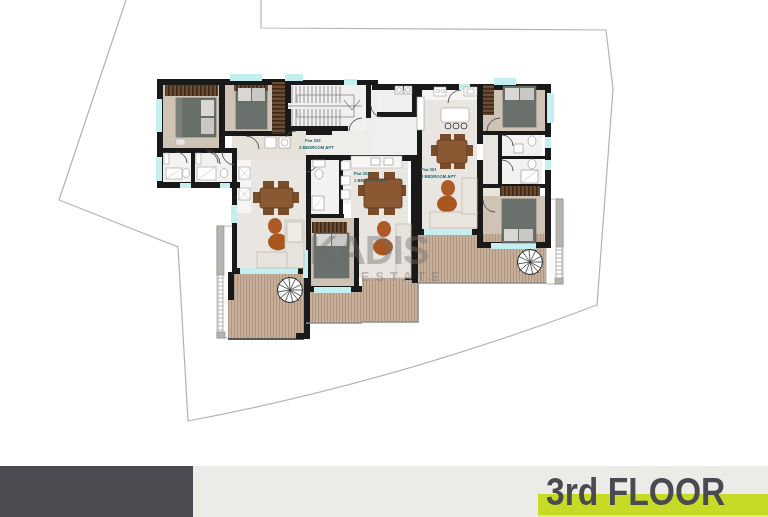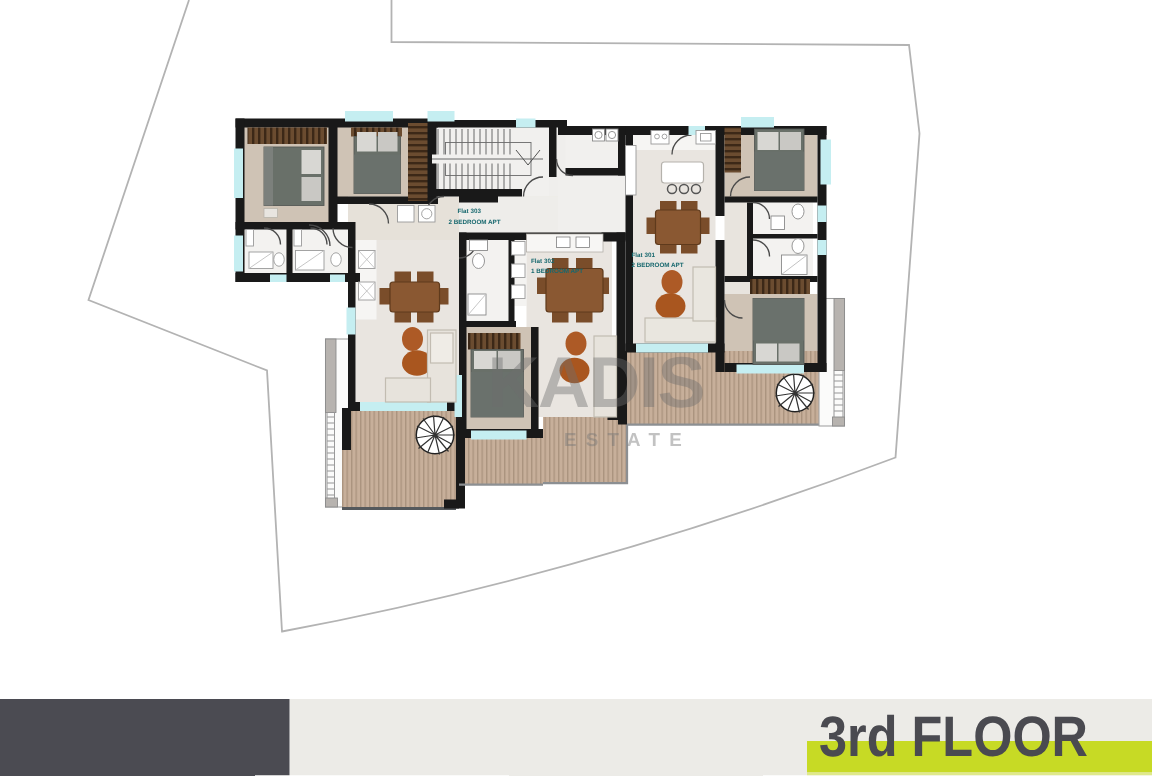--- a/index.html
+++ b/index.html
@@ -504,25 +504,25 @@
     <text x="299" y="149">2 BEDROOM APT</text>
 
     <text x="354" y="175">Flat 302</text>
     <text x="354" y="182">1 BEDROOM APT</text>
 
     <text x="421" y="171">Flat 301</text>
     <text x="421" y="178">2 BEDROOM APT</text>
   </g>
 </svg>
 
-<div style="position:absolute;left:325px;top:228px;width:130px;color:rgba(110,110,110,0.42);
-     font-weight:bold;font-size:48px;letter-spacing:-1px;">KADIS</div>
-
-<div style="position:absolute;left:376px;top:270px;color:rgba(120,120,120,0.45);
-     font-weight:bold;font-size:12.5px;letter-spacing:6.2px;margin-top:16px;">ESTATE</div>
+<div style="position:absolute;left:309px;top:228px;width:130px;color:rgba(110,110,110,0.42);
+     font-weight:bold;font-size:40px;letter-spacing:-1px;">KADIS</div>
+
+<div style="position:absolute;left:361px;top:270px;color:rgba(120,120,120,0.45);
+     font-weight:bold;font-size:12.5px;letter-spacing:6.2px;">ESTATE</div>
 
 <div class="bar" style="left:193px;top:466px;width:575px;height:51px;background:#ecebe7;"></div>
 
 <div class="bar" style="left:0px;top:466px;width:193px;height:51px;background:#4b4b52;"></div>
 
 <div class="bar" style="left:538px;top:494px;width:230px;height:21px;background:#c7da25;"></div>
 
 <div class="bar" style="left:538px;top:515px;width:230px;height:2px;background:#dfe98a;"></div>
 
 <div style="position:absolute;left:546px;top:471px;font-weight:bold;font-size:38px;

